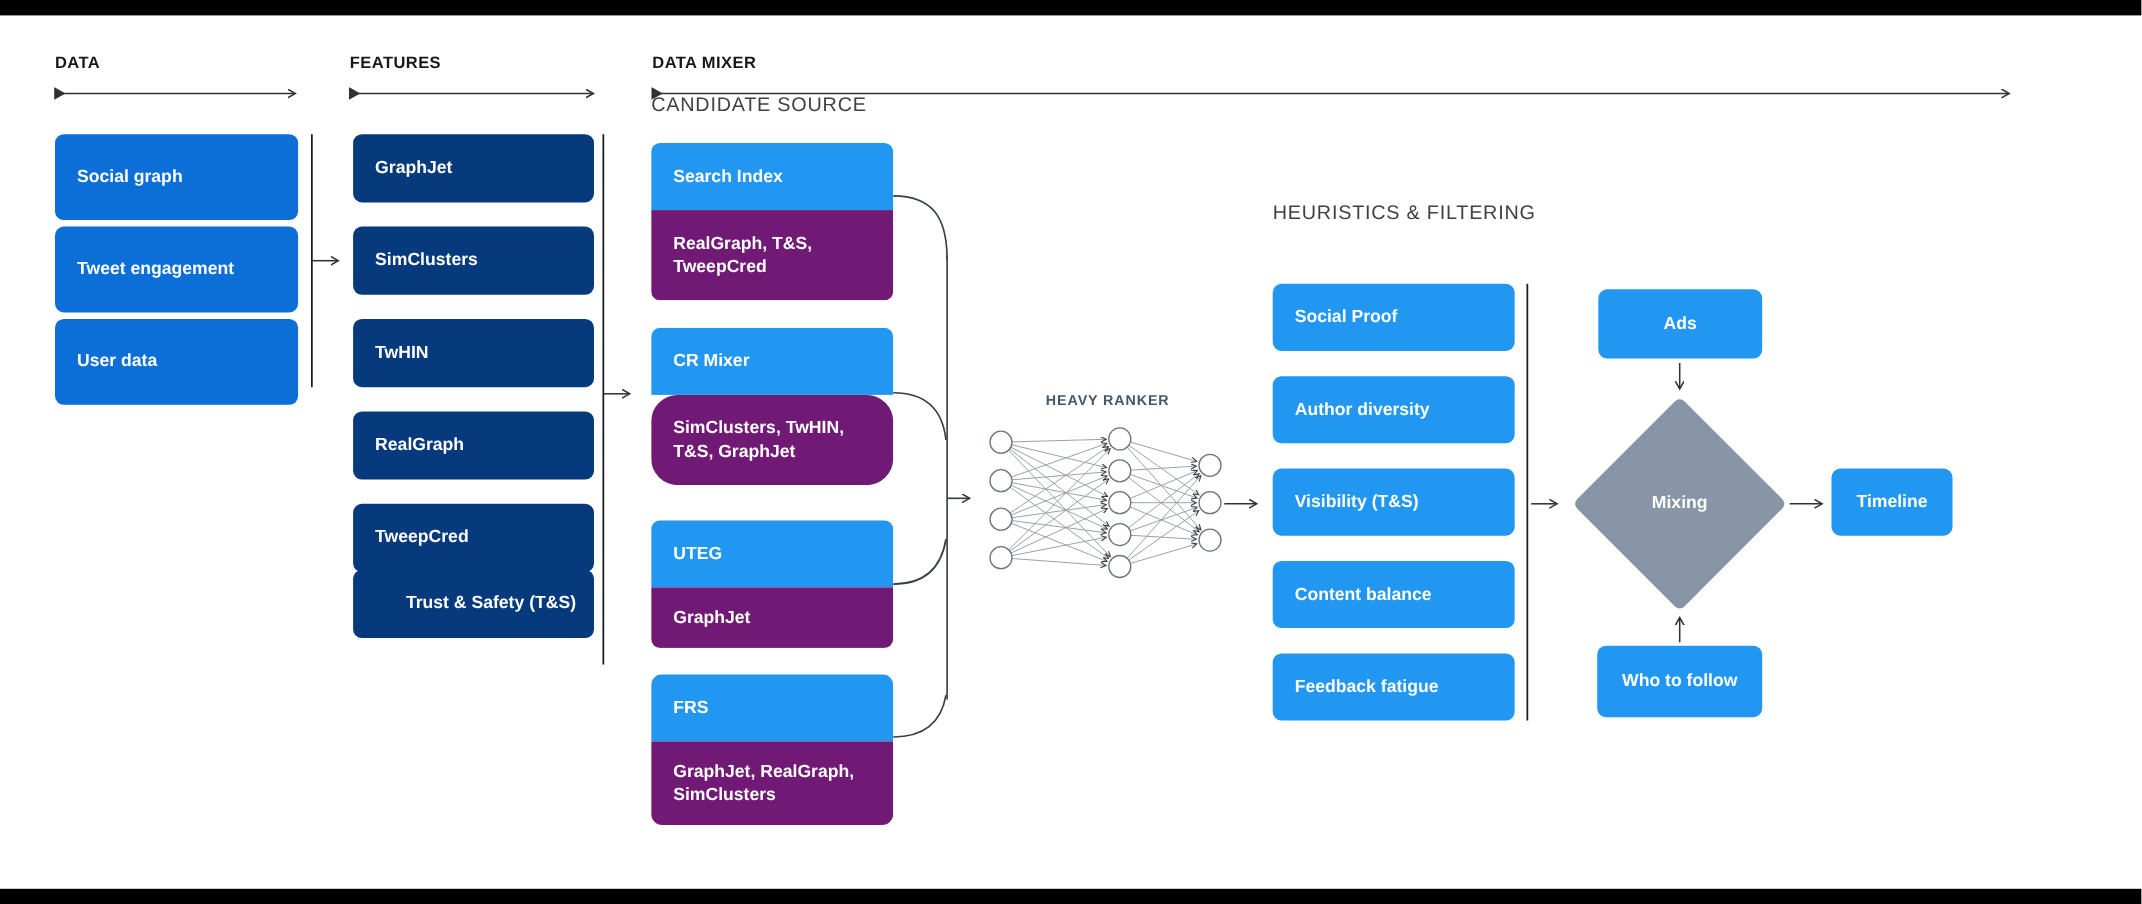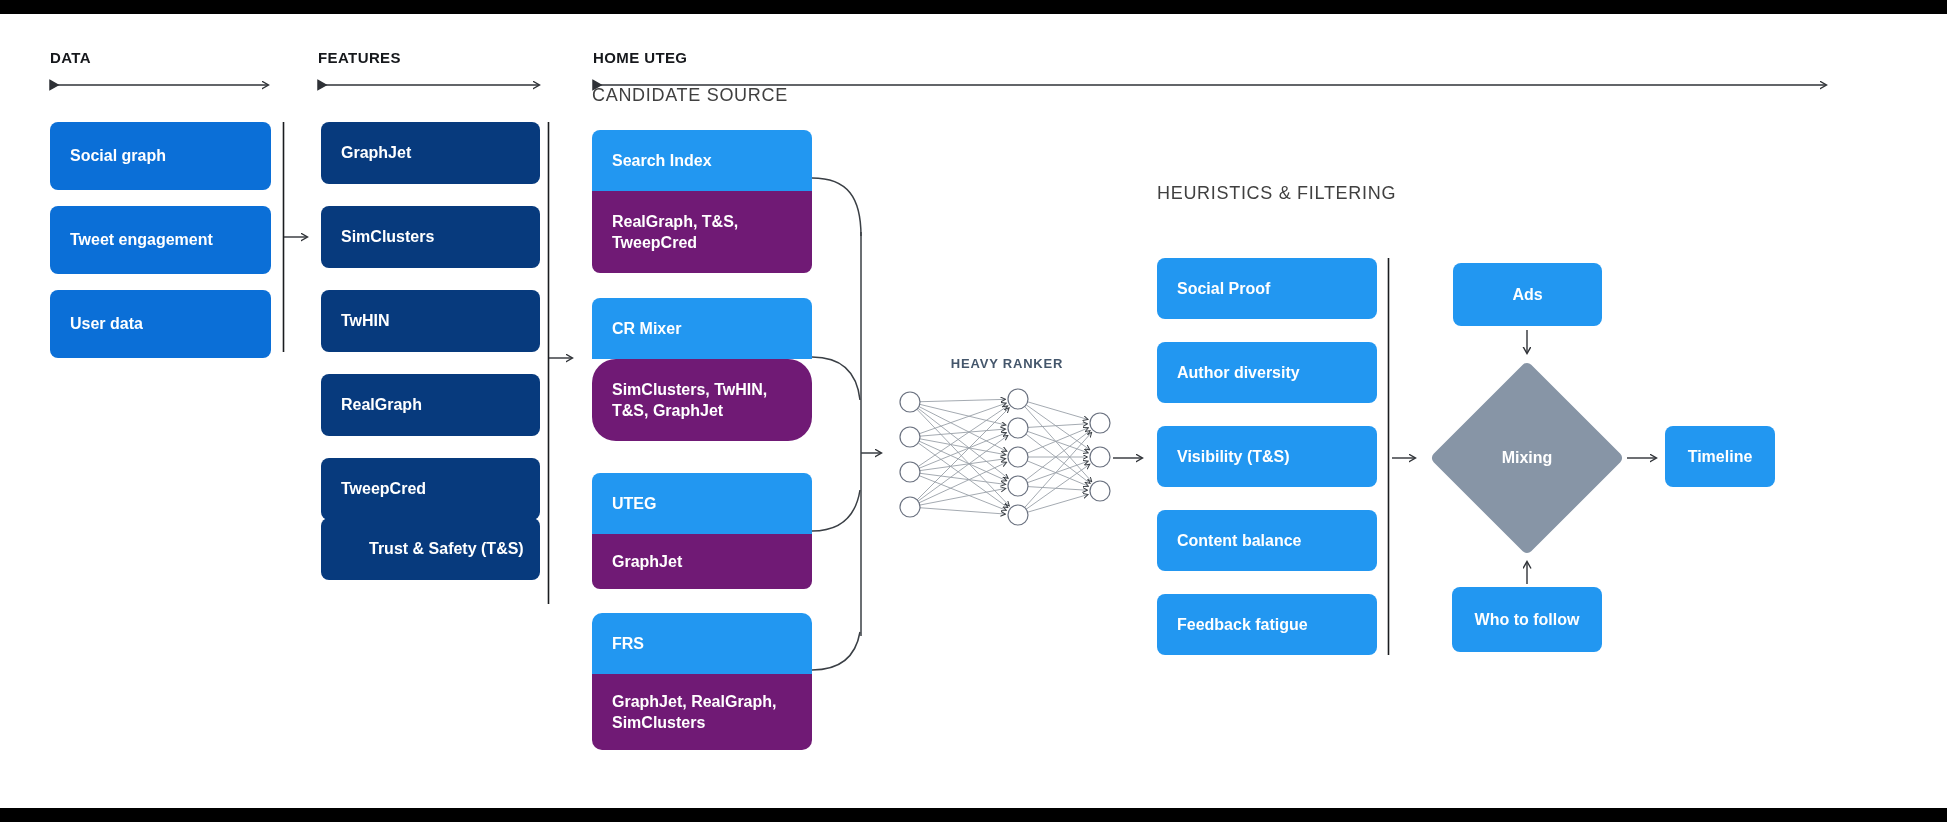--- a/index.html
+++ b/index.html
@@ -10,21 +10,21 @@
   .bar { position:absolute; left:0; width:1947px; height:14px; background:#000000; }
   .bar.top { top:0; }
   .bar.bottom { top:808px; }
 
   .colhead { position:absolute; font-size:15px; font-weight:bold; color:#16181c; letter-spacing:.4px; white-space:nowrap; }
   .subhead { position:absolute; font-size:18px; font-weight:normal; color:#404040; letter-spacing:.7px; white-space:nowrap; }
   .rankerhead { position:absolute; font-size:13px; font-weight:bold; color:#44566b; letter-spacing:.8px; text-align:center; }
 
   .box { position:absolute; border-radius:8px; color:#ffffff; font-size:16px; font-weight:bold;
          display:flex; align-items:center; padding-left:20px; box-sizing:border-box; }
-  .box.data-blue    { background:#0b6fd7; width:221px; height:68px; left:50px; }
+  .box.data-blue    { background:#0b6fd7; width:221px; height:78px; left:50px; }
   .box.feature-navy { background:#073a7d; width:219px; height:62px; left:321px; }
 
   .group { position:absolute; left:592px; width:220px; border-radius:8px; overflow:hidden;
            color:#ffffff; font-size:16px; font-weight:bold; }
   .group .hd  { height:61px; background:#2297f1; display:flex; align-items:center; padding-left:20px; }
   .group .sub { background:#701a75; display:flex; align-items:center;
                 padding:0 24px 0 20px; line-height:21px; box-sizing:border-box; }
 
   .hx { position:absolute; left:1157px; width:220px; height:61px; background:#2297f1; border-radius:8px;
         color:#fff; font-size:16px; font-weight:bold; display:flex; align-items:center; padding-left:20px; box-sizing:border-box; }
@@ -43,21 +43,21 @@
 </head>
 <body>
 
 <div class="canvas">
 
   <div class="bar top"></div>
   <div class="bar bottom"></div>
 
   <div class="colhead" style="left:50px; top:49px;">DATA</div>
   <div class="colhead" style="left:318px; top:49px;">FEATURES</div>
-  <div class="colhead" style="left:593px; top:49px;">HOME UTEG</div>
+  <div class="colhead" style="left:593px; top:49px;">DATA MIXER</div>
 
   <div class="subhead" style="left:592px; top:85px;">CANDIDATE SOURCE</div>
   <div class="subhead" style="left:1157px; top:183px;">HEURISTICS &amp; FILTERING</div>
   <div class="rankerhead" style="left:927px; top:356px; width:160px;">HEAVY RANKER</div>
 
   <div class="box data-blue" style="top:122px;">Social graph</div>
   <div class="box data-blue" style="top:206px;">Tweet engagement</div>
   <div class="box data-blue" style="top:290px;">User data</div>
 
   <div class="box feature-navy" style="top:122px;">GraphJet</div>

